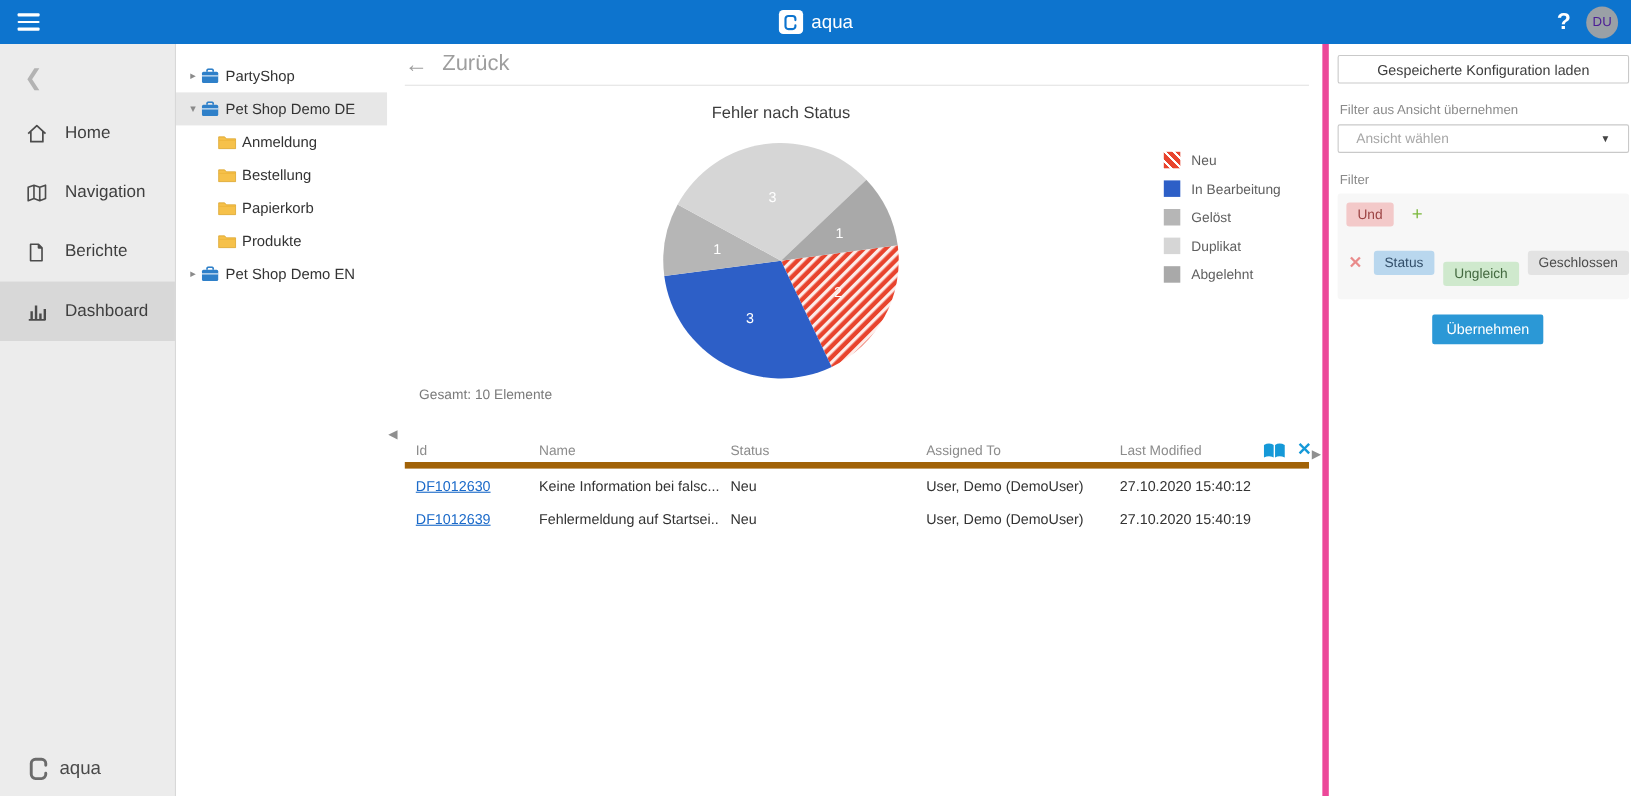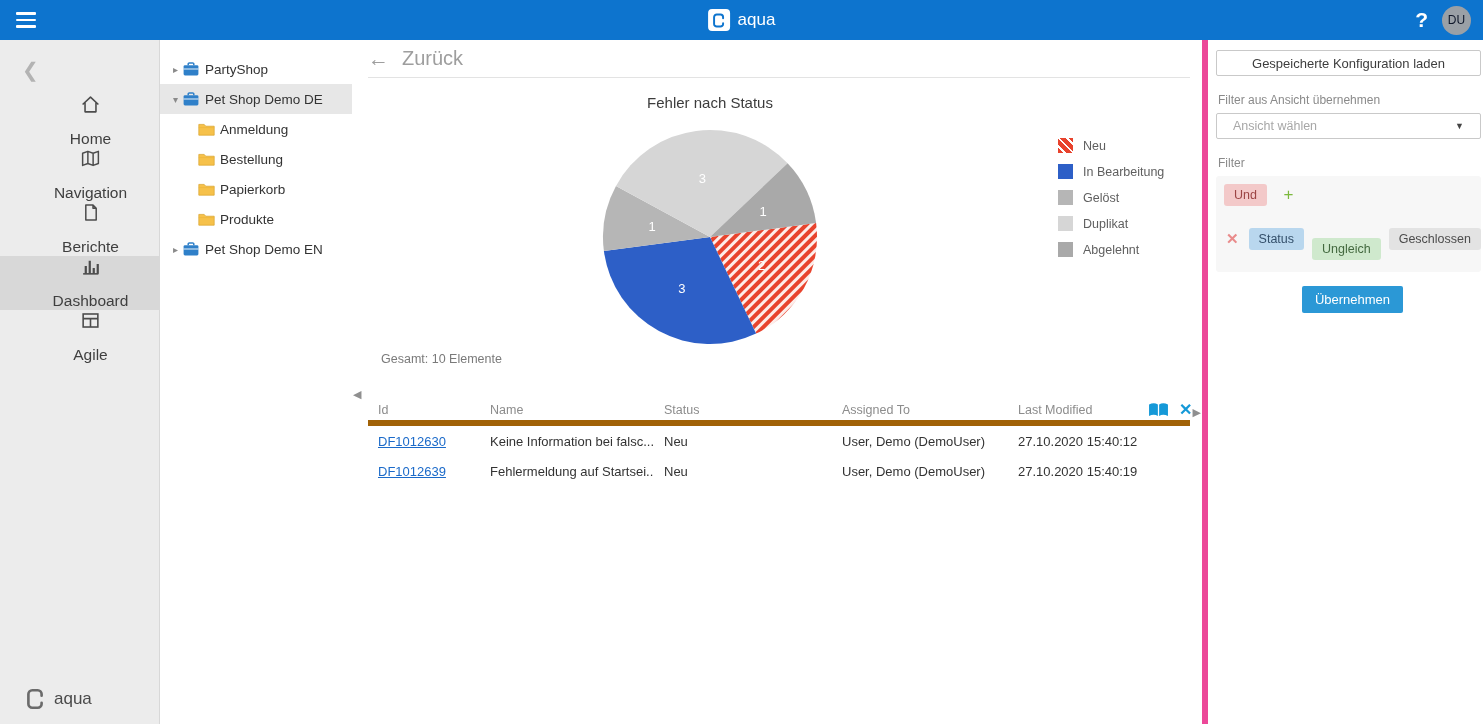--- a/index.html
+++ b/index.html
@@ -7,29 +7,29 @@
 
   
   .topbar { height:40px; background:#0d74ce; color:#fff; display:flex; align-items:center; position:relative; }
   .hamburger { width:46px; height:40px; display:flex; flex-direction:column; justify-content:center; gap:4px; padding-left:16px; cursor:pointer; }
   .hamburger span { width:20px; height:2.5px; background:#fff; border-radius:1px; }
   .brand { position:absolute; left:50%; top:0; height:40px; transform:translateX(-50%); display:flex; align-items:center; gap:8px; }
   .logo-box { width:22px; height:22px; background:#fff; border-radius:4px; display:flex; align-items:center; justify-content:center; }
   .brand-text { font-size:17px; color:#fff; }
   .topbar-right { position:absolute; right:12px; display:flex; align-items:center; gap:14px; }
   .help { font-size:21px; font-weight:bold; color:#fff; cursor:pointer; }
-  .avatar { width:29px; height:29px; border-radius:50%; background:#9aa0a6; color:#0f172a; font-size:12px; display:flex; align-items:center; justify-content:center; cursor:pointer; }
+  .avatar { width:29px; height:29px; border-radius:50%; background:#9aa0a6; color:#4c1d95; font-size:12px; display:flex; align-items:center; justify-content:center; cursor:pointer; }
 
   
   .shell { display:flex; height:684px; }
 
   
   .sidebar { width:160px; background:#ececec; border-right:1px solid #d8d8d8; position:relative; flex:none; }
   .collapse-btn { height:48px; display:flex; align-items:center; padding-left:22px; color:#b3b3b3; font-size:20px; cursor:pointer; margin-top:6px; }
-  .side-item { height:54px; display:flex; align-items:center; gap:15px; padding-left:22px; font-size:15.5px; color:#3f3f3f; cursor:pointer;flex-direction:column; }
+  .side-item { height:54px; display:flex; align-items:center; gap:15px; padding-left:22px; font-size:15.5px; color:#3f3f3f; cursor:pointer; }
   .side-item.selected { background:#d8d8d8; }
   .sicon { width:22px; height:22px; display:flex; align-items:center; justify-content:center; }
   .side-footer { position:absolute; left:24px; bottom:14px; display:flex; align-items:center; gap:8px; color:#4a4a4a; font-size:17px; }
 
   
   .tree { width:192px; padding-top:14px; flex:none; background:#fff; }
   .tree-row { height:30px; display:flex; align-items:center; font-size:13.5px; color:#333; cursor:pointer; padding-left:8px; }
   .tree-row.selected { background:#e7e7e7; }
   .tarrow { width:15px; font-size:10px; color:#8a8a8a; flex:none; text-align:center; }
   .tree-row.child { padding-left:38px; }
@@ -136,29 +136,20 @@
           <span>Berichte</span>
         </div>
         <div class="side-item selected">
           <span class="sicon">
             <svg width="21" height="21" viewBox="0 0 20 20">
               <path d="M3 17 H17.5" stroke="#4c4c4c" stroke-width="1.5"></path>
               <path d="M5.5 17 V9.5 M9.3 17 V4.5 M13.1 17 V11.5 M16.9 17 V7.5" stroke="#4c4c4c" stroke-width="2.1"></path>
             </svg>
           </span>
           <span>Dashboard</span>
-        </div>
-        <div class="side-item">
-          <span class="sicon">
-            <svg width="21" height="21" viewBox="0 0 20 20">
-              <rect x="3" y="3.8" width="14" height="12.4" fill="none" stroke="#4c4c4c" stroke-width="1.5"></rect>
-              <path d="M3 8.2 H17 M10 8.2 V16.2" stroke="#4c4c4c" stroke-width="1.5"></path>
-            </svg>
-          </span>
-          <span>Agile</span>
         </div>
       </div>
     <div class="side-footer">
       <svg width="22" height="22" viewBox="0 0 20 20">
           <path d="M16 13.5 v1 a3.5 3.5 0 0 1 -3.5 3.5 h-5 a3.5 3.5 0 0 1 -3.5 -3.5 v-9 a3.5 3.5 0 0 1 3.5 -3.5 h5 a3.5 3.5 0 0 1 3.5 3.5 v1.5" fill="none" stroke="#6b6b6b" stroke-width="2.4" stroke-linecap="round"></path>
         </svg>
       <span>aqua</span>
     </div>
   </nav>
 

